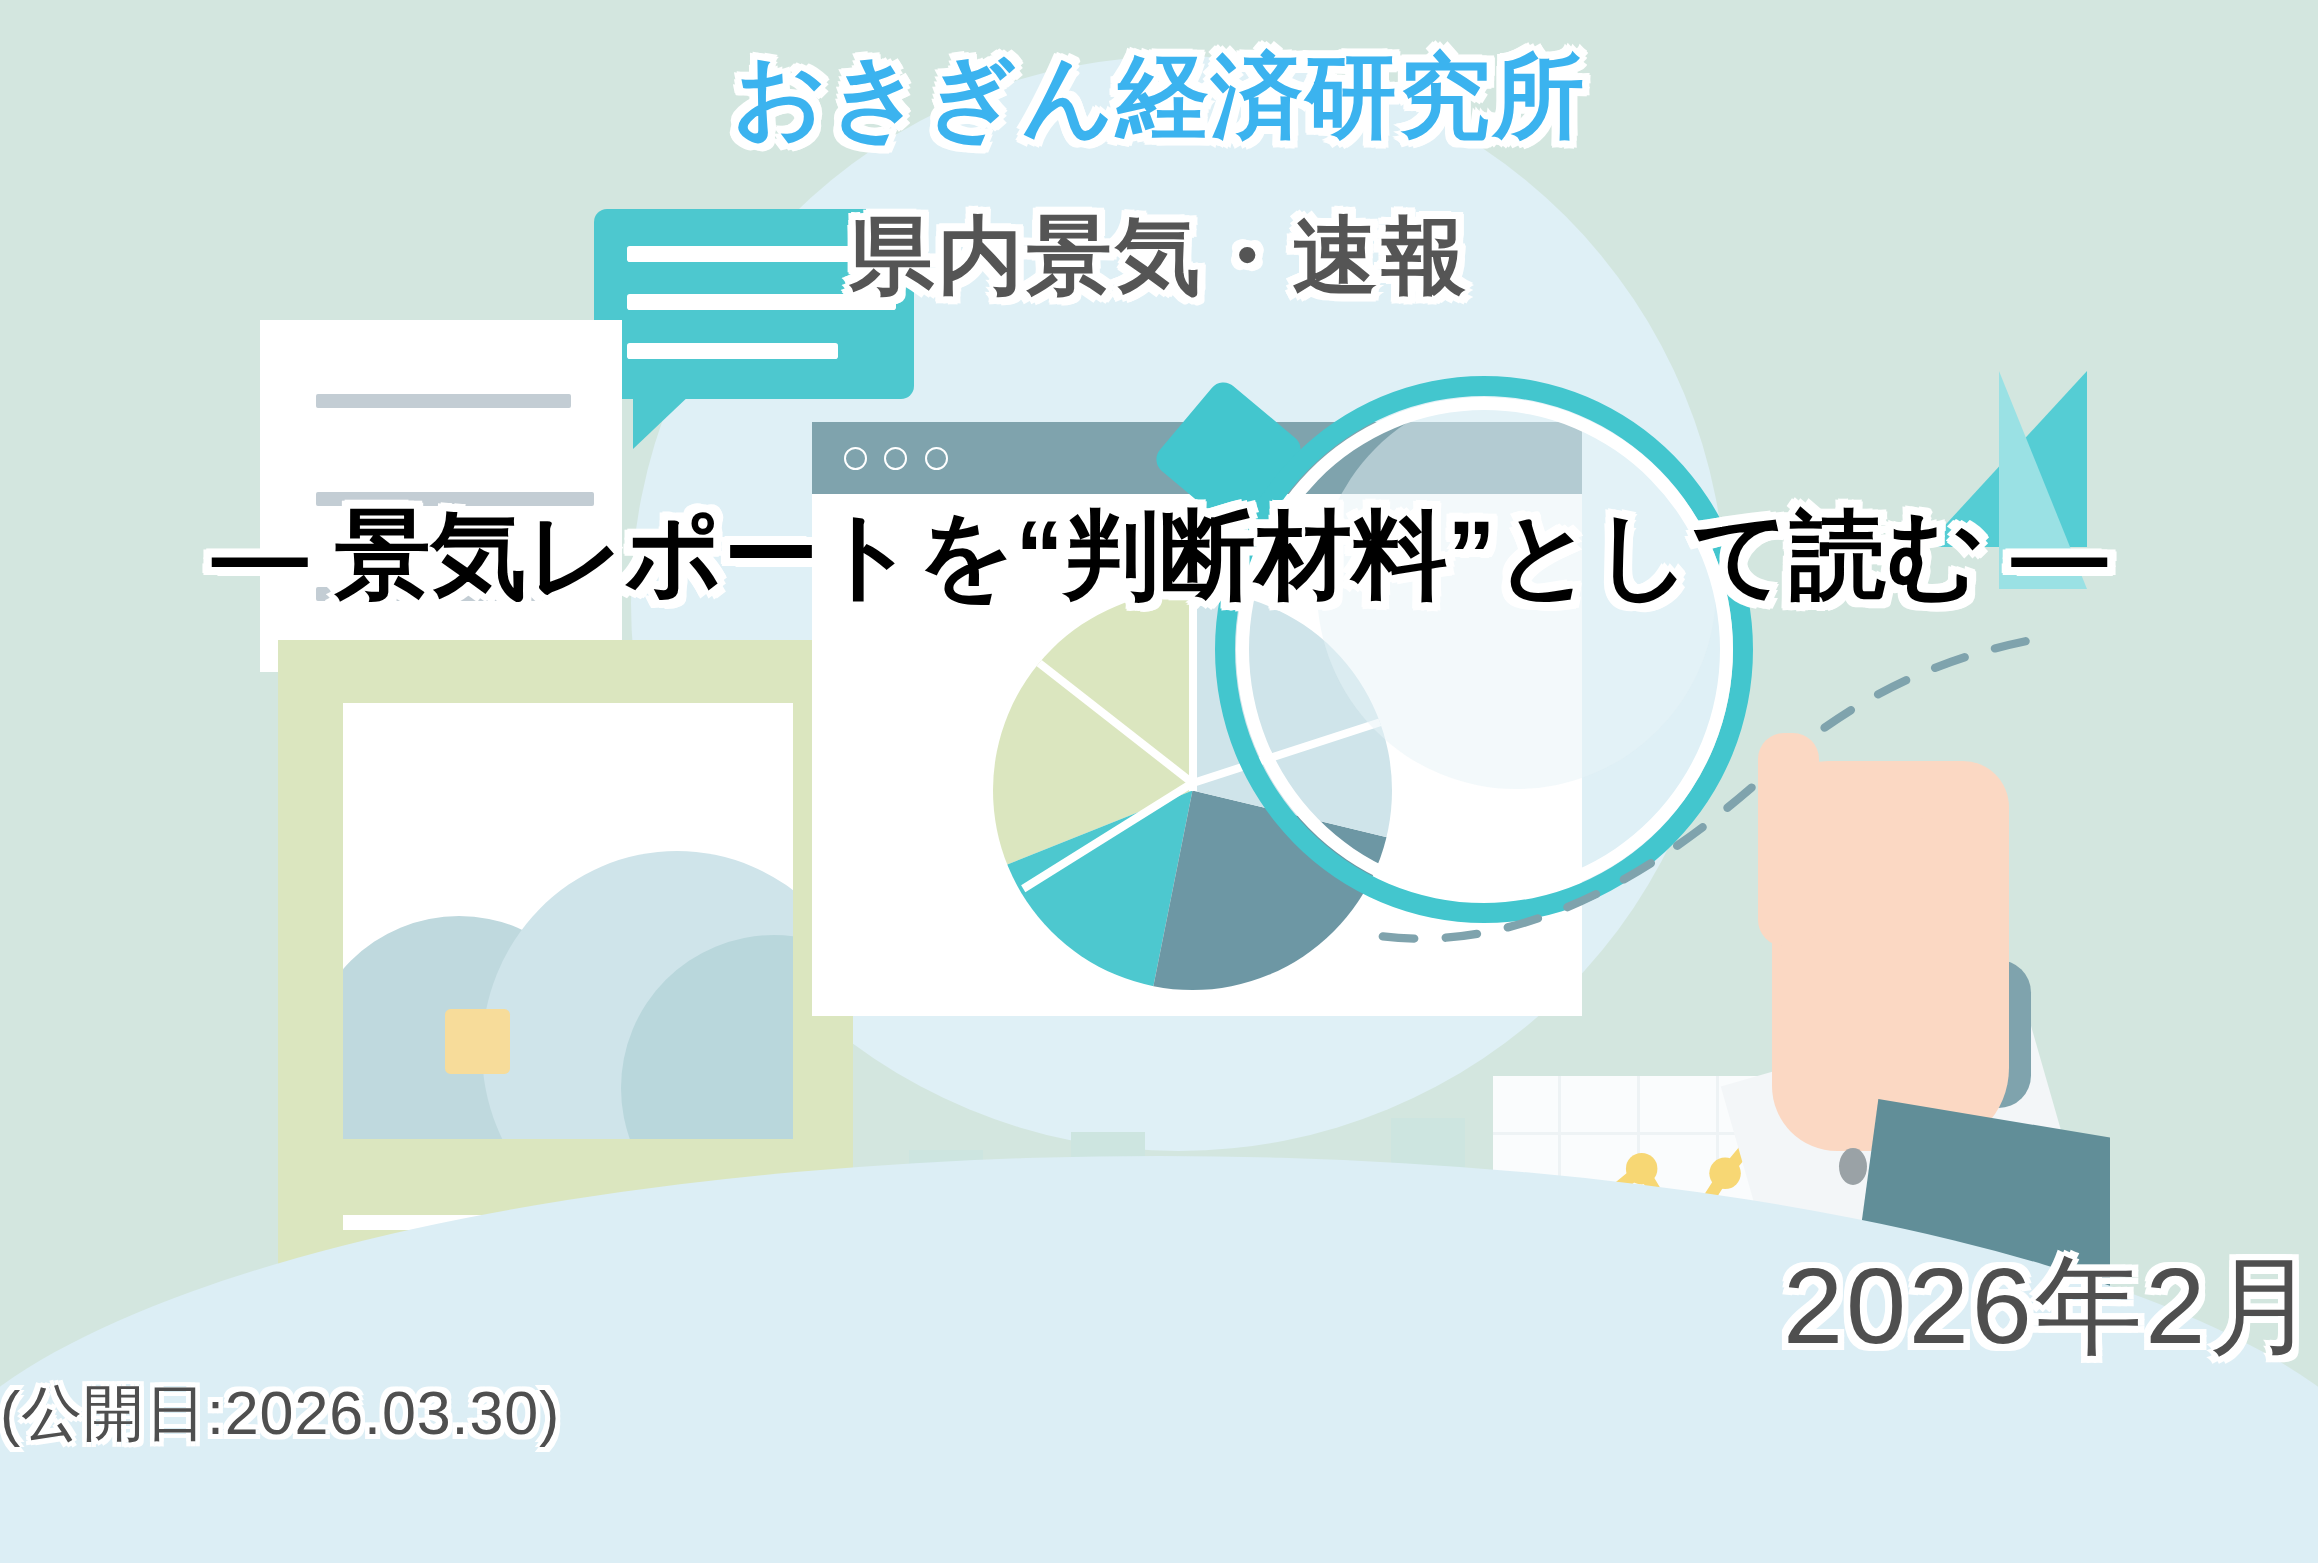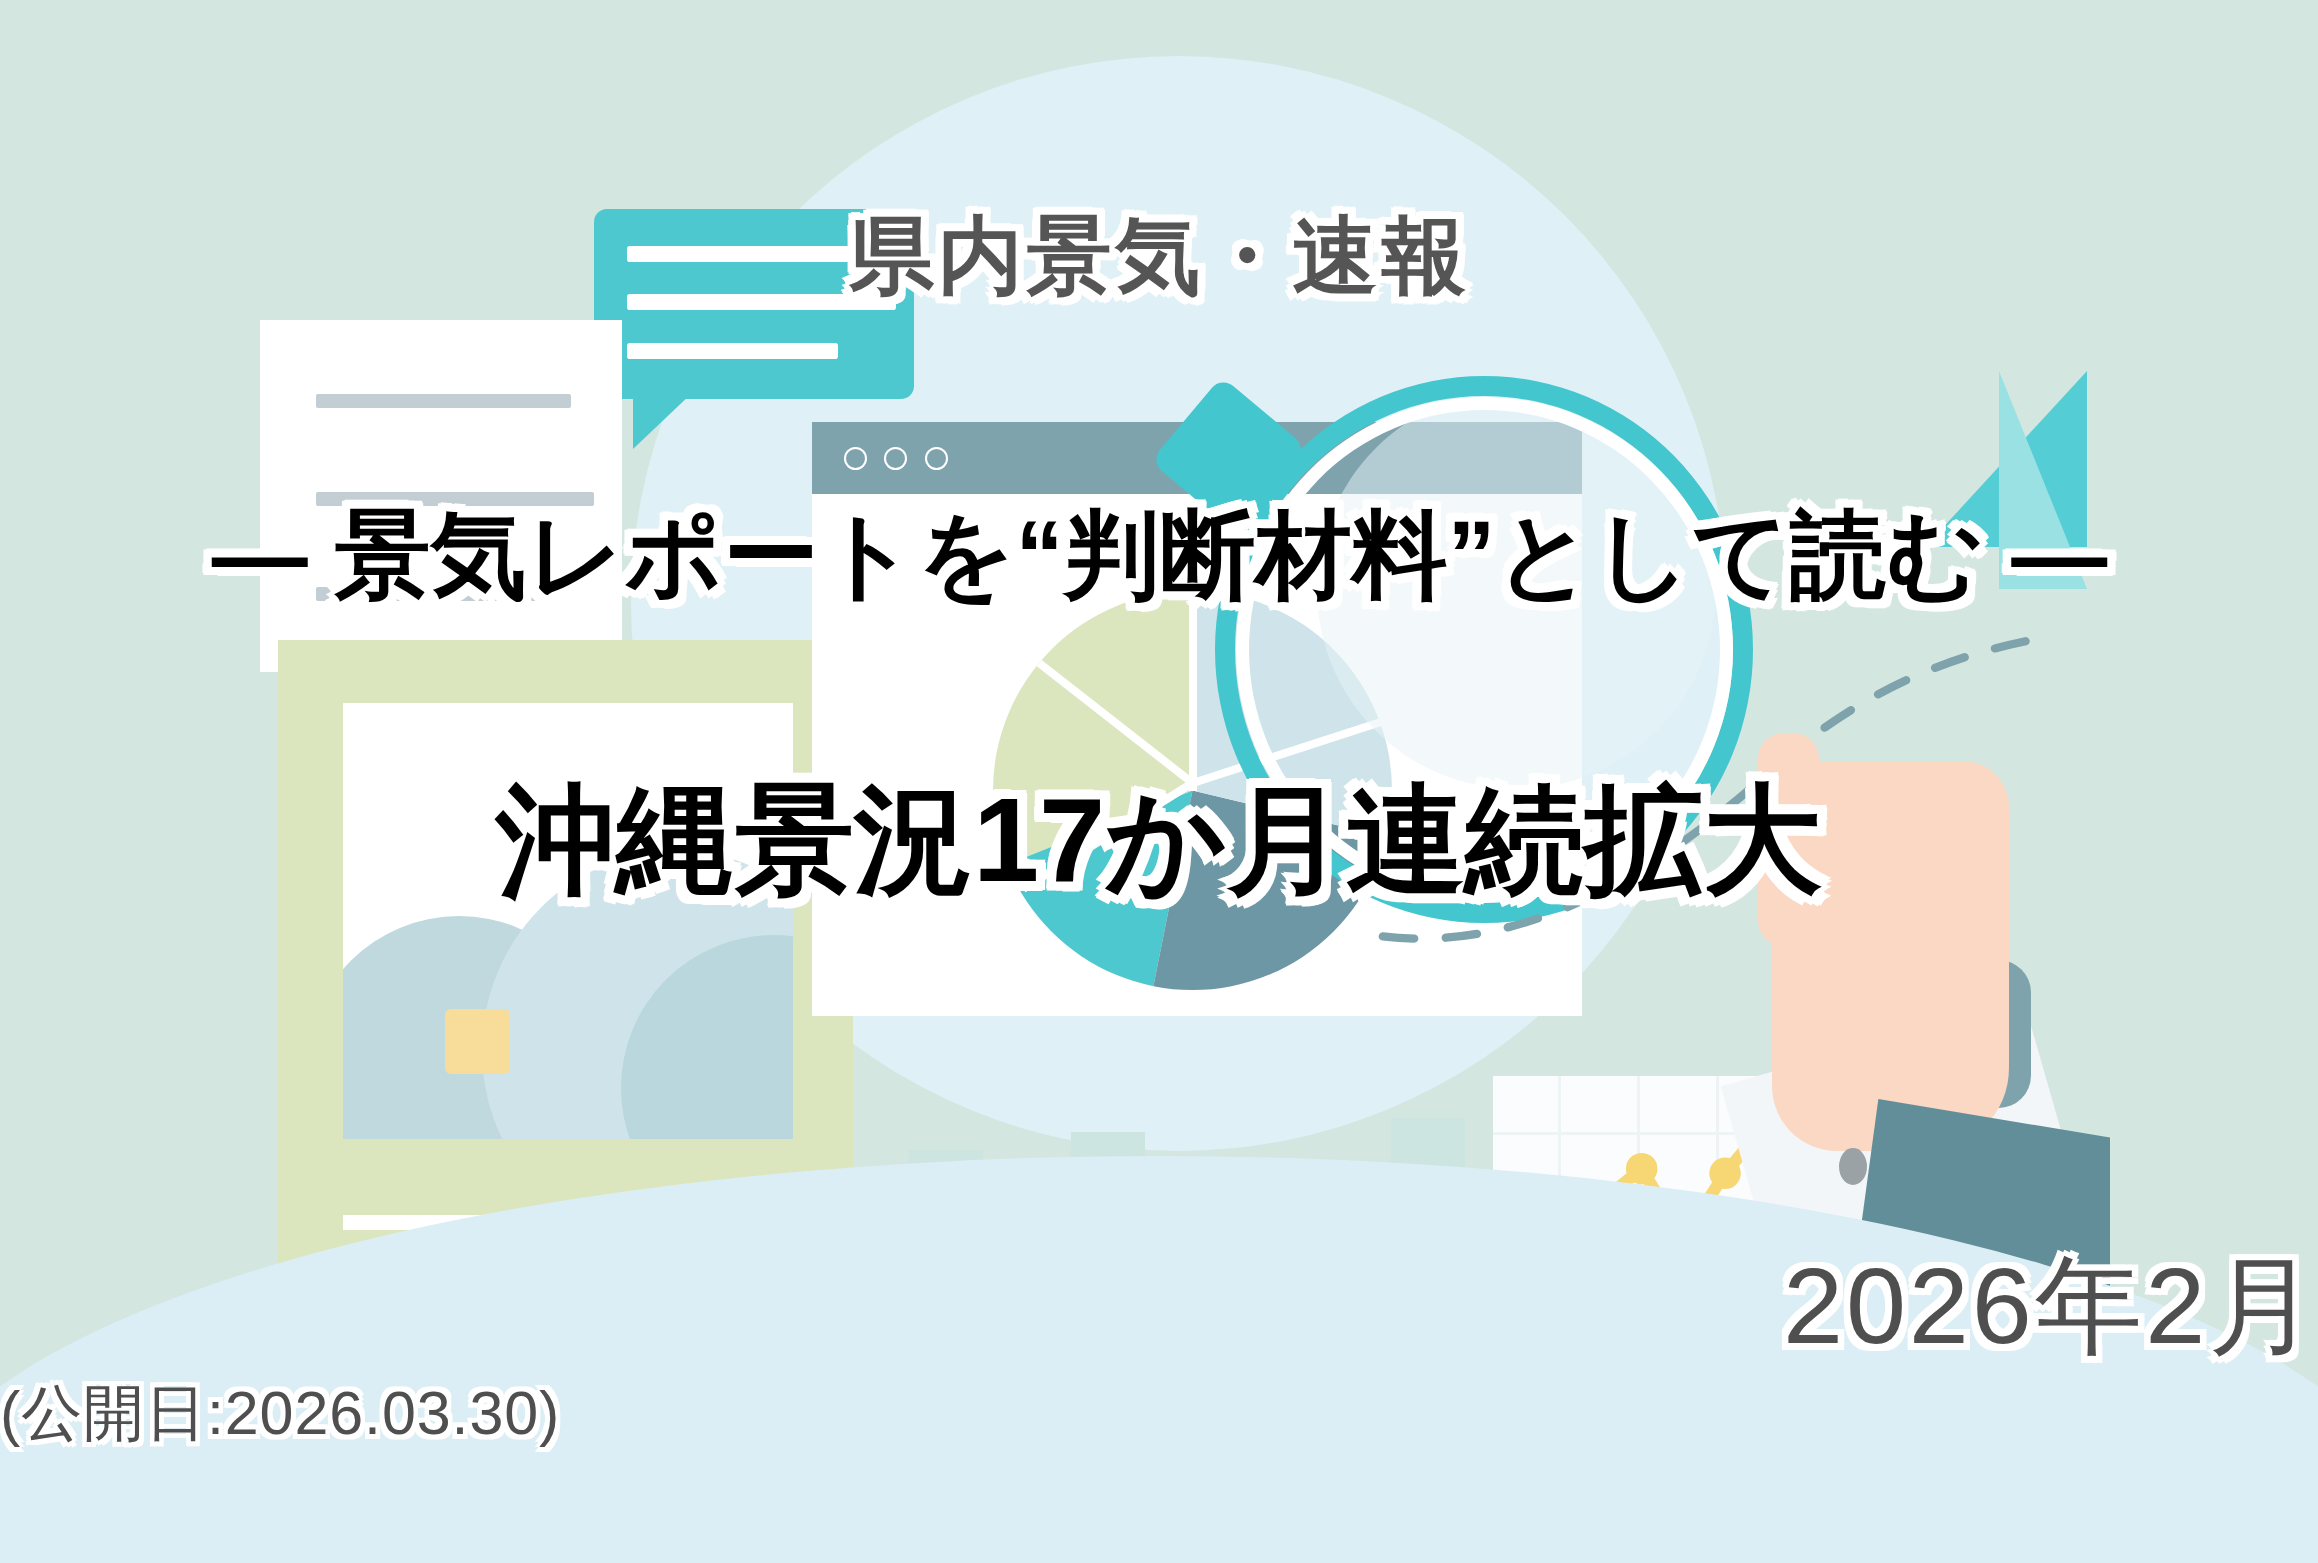--- a/index.html
+++ b/index.html
@@ -278,20 +278,20 @@
   <div class="bg palm"></div>
   <div class="bg fg" style="left:1758px;top:733px;width:61px;height:213px;"></div>
   <div class="bg fg" style="left:1818px;top:765px;width:61px;height:195px;"></div>
   <div class="bg fg" style="left:1876px;top:816px;width:61px;height:167px;"></div>
   <div class="bg sleeve"></div>
   <div class="bg" style="left:1839px;top:1148px;width:28px;height:37px;border-radius:50%;background:#9aa2a6;"></div>
 
   <div class="bg wave-bottom2"></div>
   <div class="bg wave-bottom"></div>
 
+  <div class="txt brand">おきぎん経済研究所</div>
   <div class="txt kicker">県内景気・速報</div>
   <div class="txt lead">— 景気レポートを“判断材料”として読む —</div>
-  <div class="txt h1a">沖縄景況17か月連続拡大</div>
   <div class="txt period">2026年2月</div>
   <div class="txt pubdate">(公開日:2026.03.30)</div>
 
 </div>
 
 
 </body></html>

